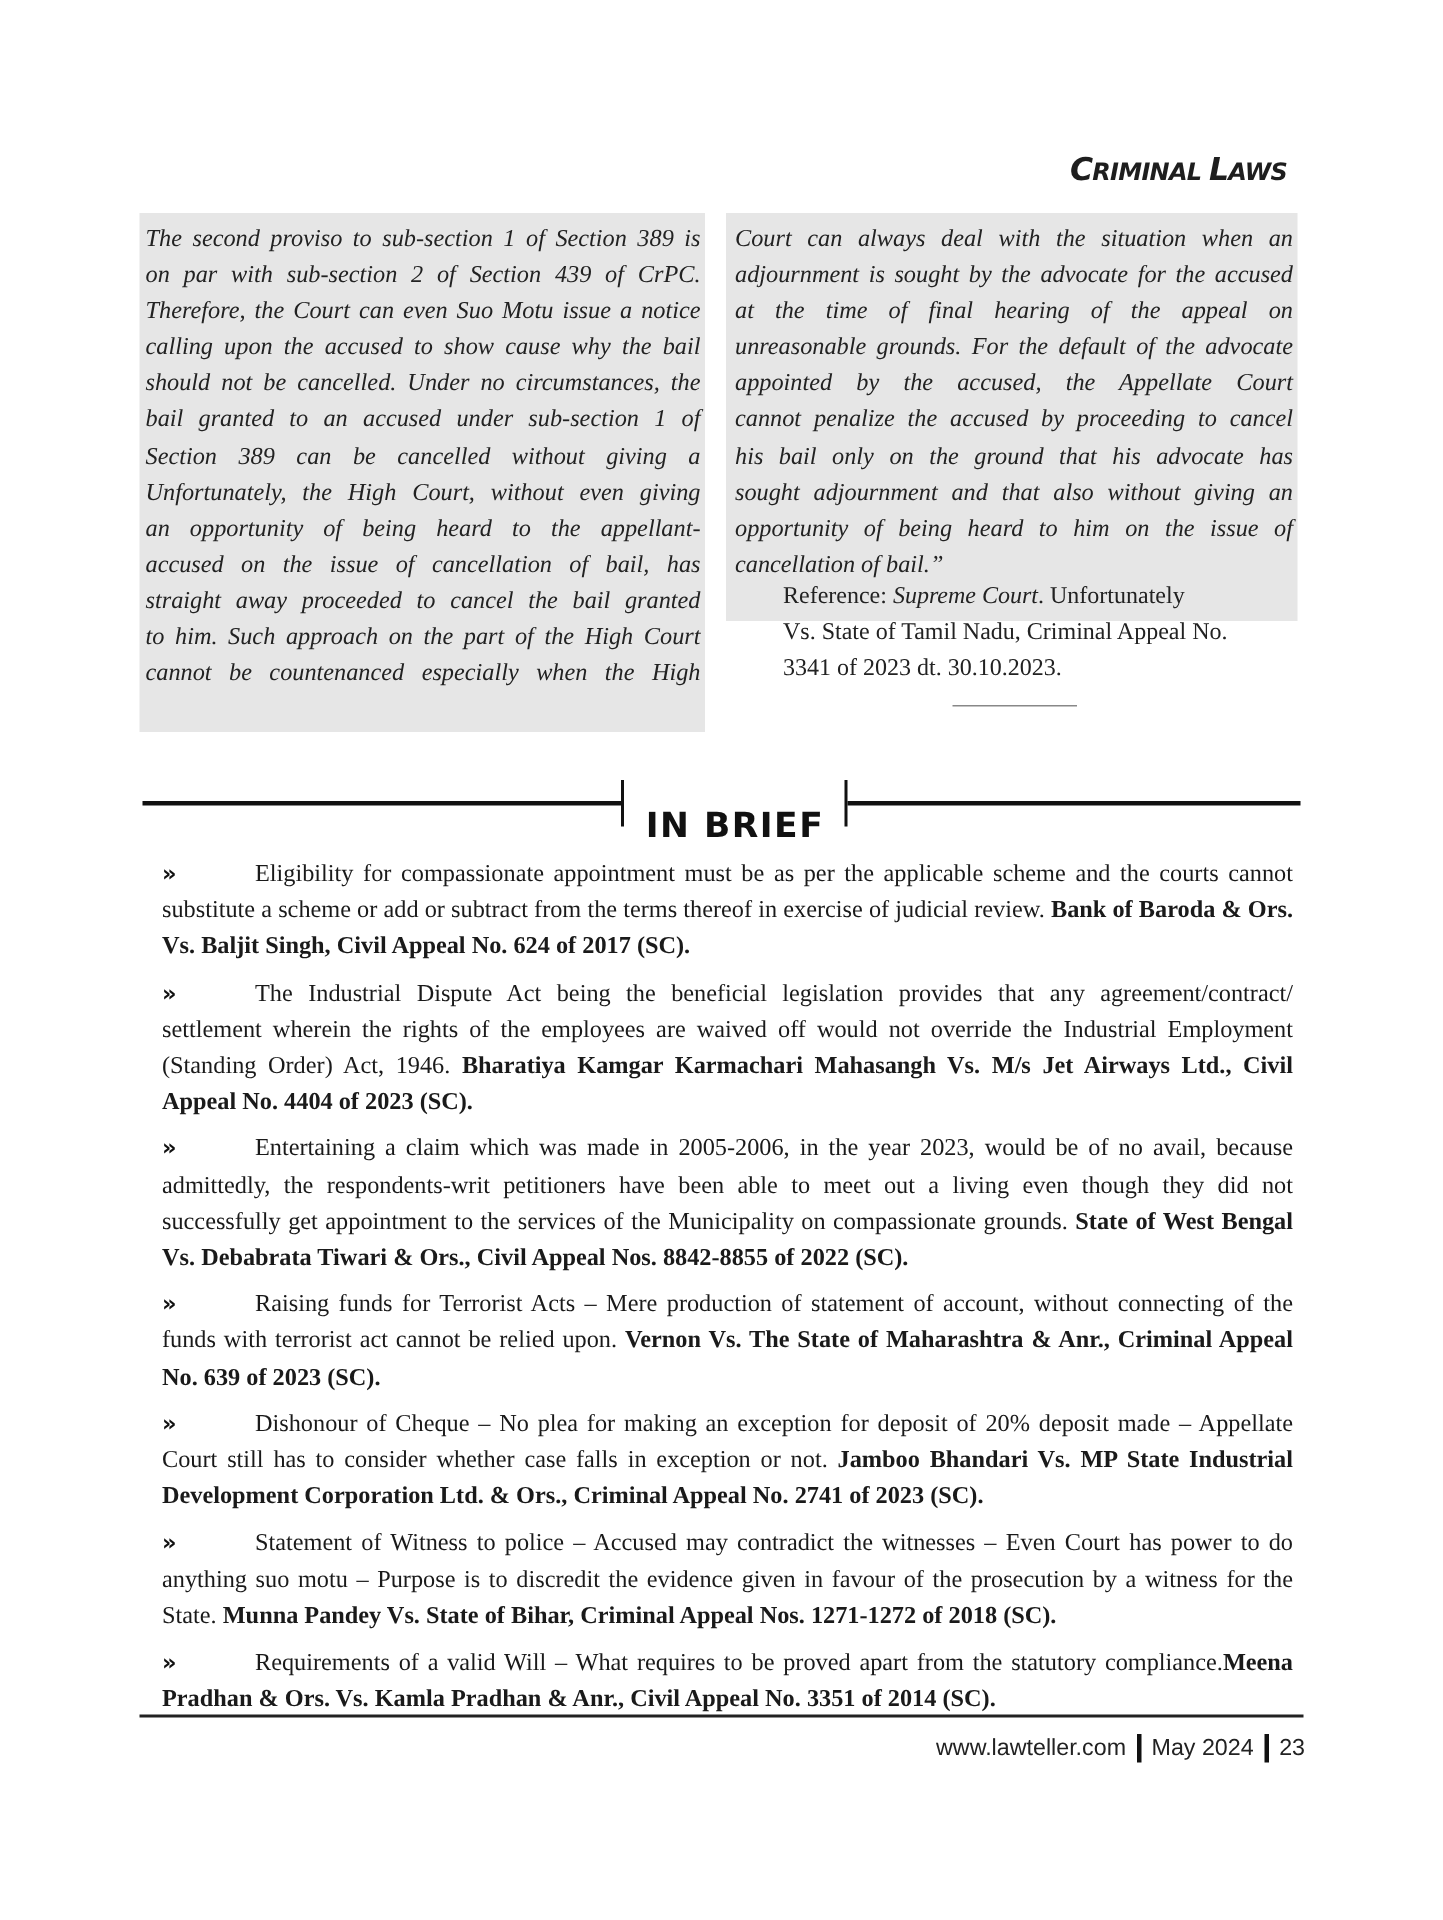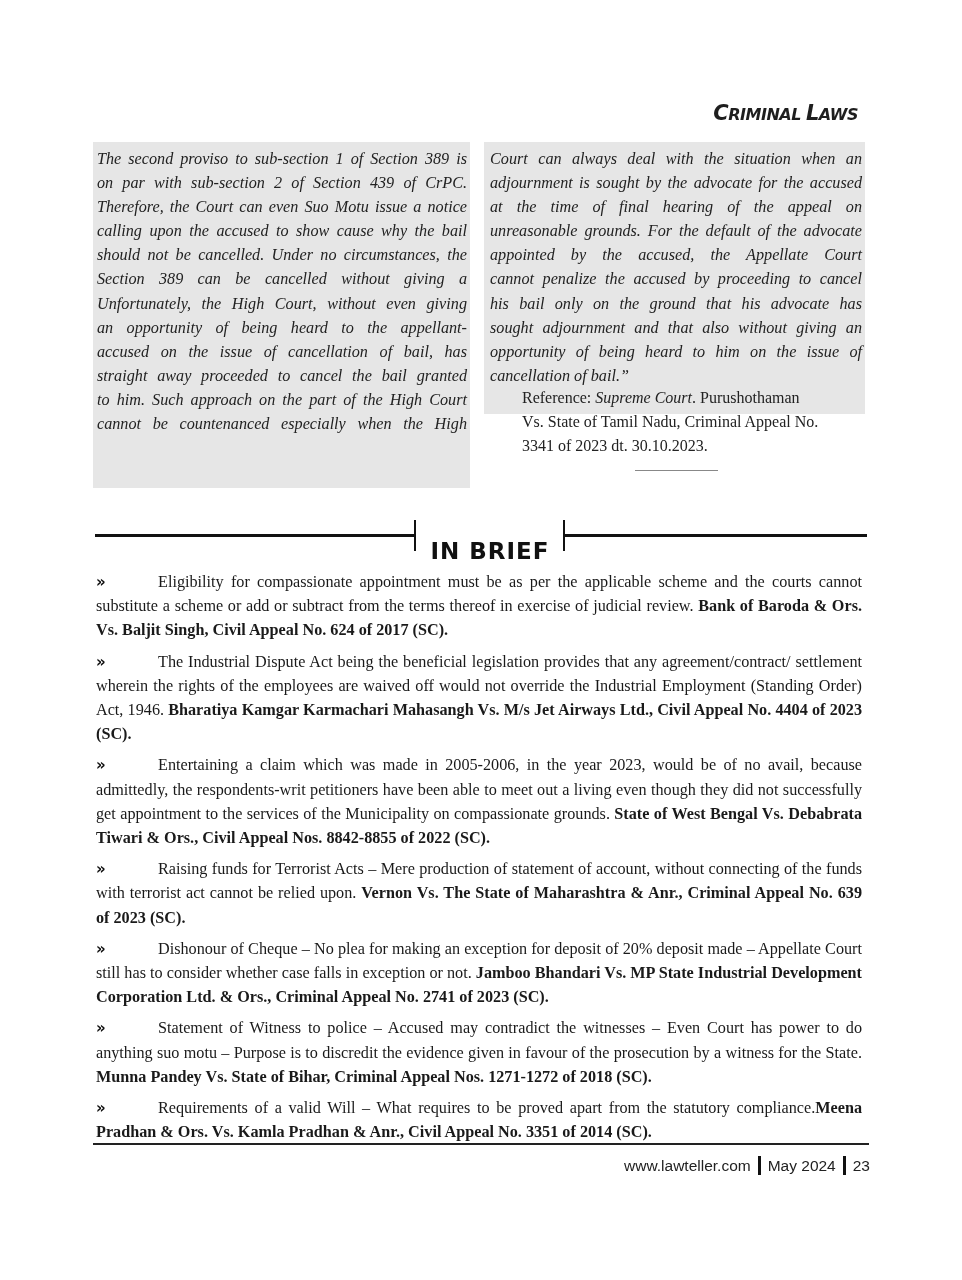--- a/index.html
+++ b/index.html
@@ -40,21 +40,21 @@
   .brief-bar.r { left: 468px; }
   .brief-text {
     position: absolute; left: 322px; width: 146px; top: 19px; text-align: center;
     font-family: "DejaVu Sans", sans-serif; font-weight: bold; font-size: 23px;
     letter-spacing: 1px; color: #111;
   }
 
   .brief-list { position: absolute; left: 96px; top: 570px; width: 766px; }
   .brief-item {
     font-family: "Liberation Serif", serif; font-size: 16.2px; line-height: 24.2px;
-    text-align: justify; margin: 0 0 7px 0; color: #1a1a1a;
+    text-align: justify; margin: 0 0 7px 12px; color: #1a1a1a;
   }
   .brief-item .bullet {
     display: inline-block; width: 62px; font-family: "DejaVu Sans", sans-serif;
     font-weight: bold; font-size: 15px; color: #111; letter-spacing: -3px;
   }
   .brief-item .cite { font-weight: bold; }
 
   .footer-rule { position: absolute; left: 93px; top: 1143px; width: 776px; height: 2px; background: #222; }
   .footer {
     position: absolute; right: 92px; top: 1156px;
@@ -67,20 +67,21 @@
 <body>
 
 <div class="section-title"><span>C</span><span class="sc">RIMINAL </span><span>L</span><span class="sc">AWS</span></div>
 
 <div class="quote-box" id="box-left">
   <span class="qline">The second proviso to sub-section 1 of Section 389 is</span>
   <span class="qline">on par with sub-section 2 of Section 439 of CrPC.</span>
   <span class="qline">Therefore, the Court can even Suo Motu issue a notice</span>
   <span class="qline">calling upon the accused to show cause why the bail</span>
   <span class="qline">should not be cancelled. Under no circumstances, the</span>
+  <span class="qline">bail granted to an accused under sub-section 1 of</span>
   <span class="qline">Section 389 can be cancelled without giving a</span>
   <span class="qline">Unfortunately, the High Court, without even giving</span>
   <span class="qline">an opportunity of being heard to the appellant-</span>
   <span class="qline">accused on the issue of cancellation of bail, has</span>
   <span class="qline">straight away proceeded to cancel the bail granted</span>
   <span class="qline">to him. Such approach on the part of the High Court</span>
   <span class="qline">cannot be countenanced especially when the High</span>
 </div>
 
 <div class="quote-box" id="box-right">
@@ -91,21 +92,21 @@
   <span class="qline">appointed by the accused, the Appellate Court</span>
   <span class="qline">cannot penalize the accused by proceeding to cancel</span>
   <span class="qline">his bail only on the ground that his advocate has</span>
   <span class="qline">sought adjournment and that also without giving an</span>
   <span class="qline">opportunity of being heard to him on the issue of</span>
   <span class="qline left">cancellation of bail.”</span>
 </div>
 
 <div class="reference">
   <span class="ref-label">Reference:</span>
-  <span class="ref-court">Supreme Court</span><span>. Purushothaman</span><br>
+  <span class="ref-court">Supreme Court</span><span>. Unfortunately</span><br>
   <span>Vs. State of Tamil Nadu, Criminal Appeal No.</span><br>
   <span>3341 of 2023 dt. 30.10.2023.</span>
 </div>
 <div class="ref-rule"></div>
 
 <div class="brief-header">
   <div class="brief-line l"></div>
   <div class="brief-bar l"></div>
   <div class="brief-text">IN BRIEF</div>
   <div class="brief-bar r"></div>

